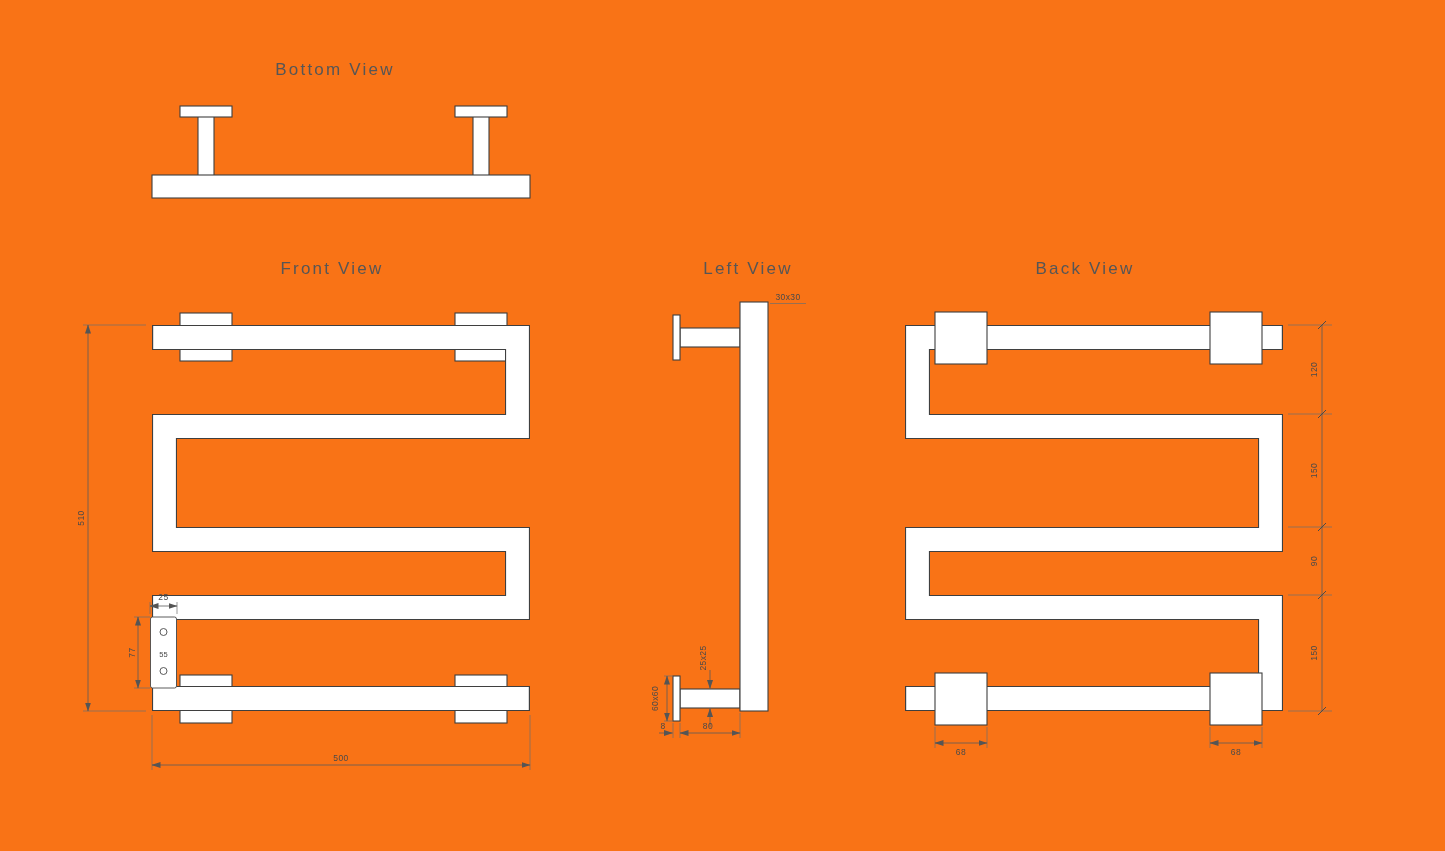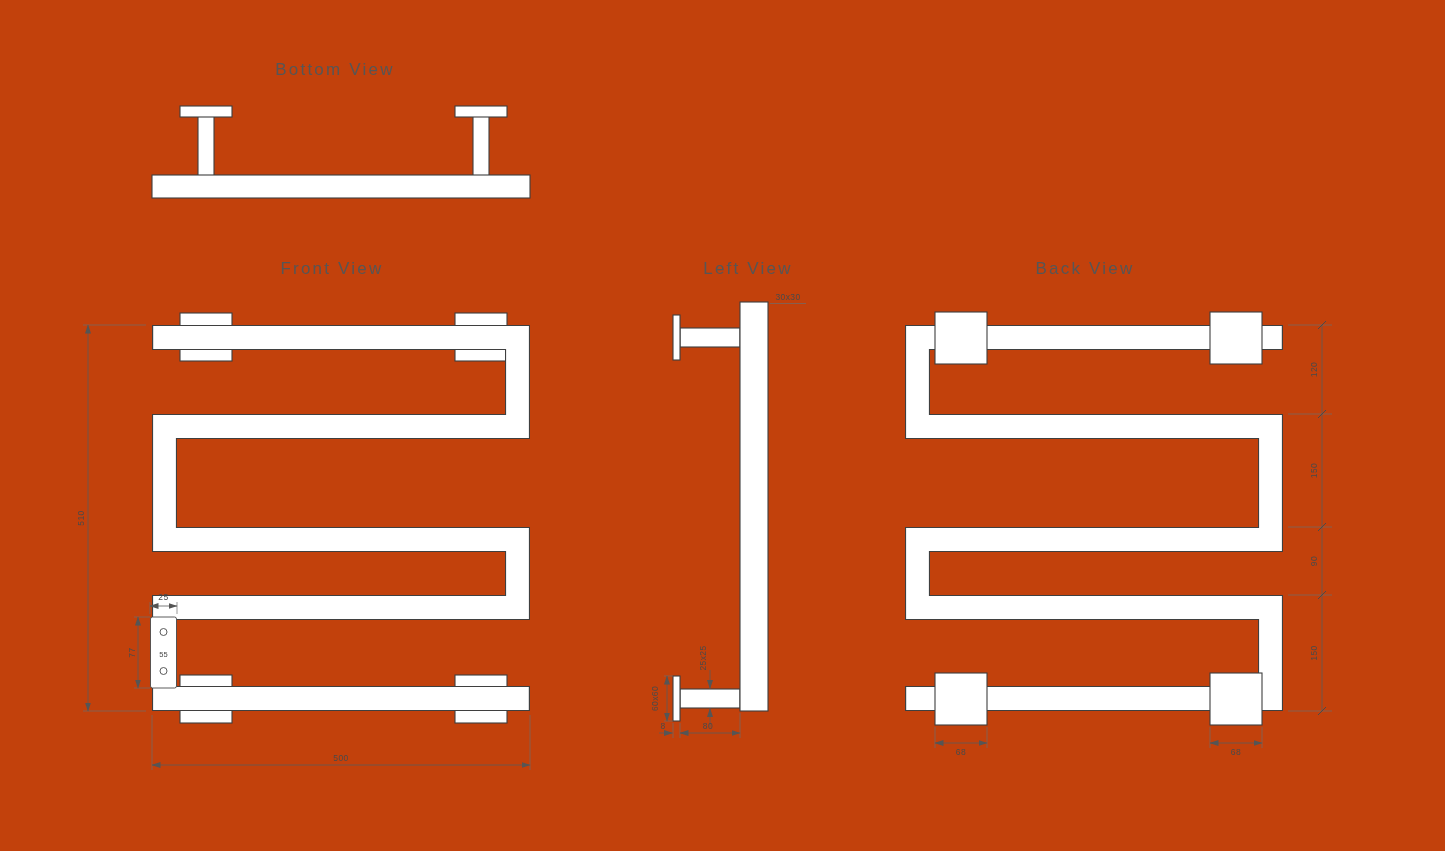--- a/index.html
+++ b/index.html
@@ -1,16 +1,16 @@
 <!DOCTYPE html>
 <html><head>
 <meta charset="utf-8">
 <style>
   html,body{margin:0;padding:0;background:#ffffff;}
-  .stage{width:1445px;height:851px;position:relative;background:#c2410c;overflow:hidden;}
+  .stage{width:1445px;height:851px;position:relative;background:#f97316;overflow:hidden;}
   .shape{fill:#ffffff;stroke:#3f3f3f;stroke-width:1.1;}
   .shape2{fill:#ffffff;stroke:#4a4a4a;stroke-width:0.9;}
   .tube-outer{fill:none;stroke:#3f3f3f;stroke-width:25;stroke-linejoin:miter;stroke-miterlimit:10;stroke-linecap:butt;}
   .tube-inner{fill:none;stroke:#ffffff;stroke-width:22.8;stroke-linejoin:miter;stroke-miterlimit:10;stroke-linecap:butt;}
   .ext{stroke:#6d6d6d;stroke-width:0.7;fill:none;}
   .dim{stroke:#5a5a5a;stroke-width:0.8;fill:none;}
   .tick{stroke:#4a4a4a;stroke-width:1;}
   .arrow-both{marker-start:url(#arrow);marker-end:url(#arrow);}
   .arrow-end{marker-end:url(#arrow);}
   .title{font-family:"Liberation Sans",sans-serif;font-size:17px;font-weight:400;letter-spacing:2.2px;fill:#565656;}

